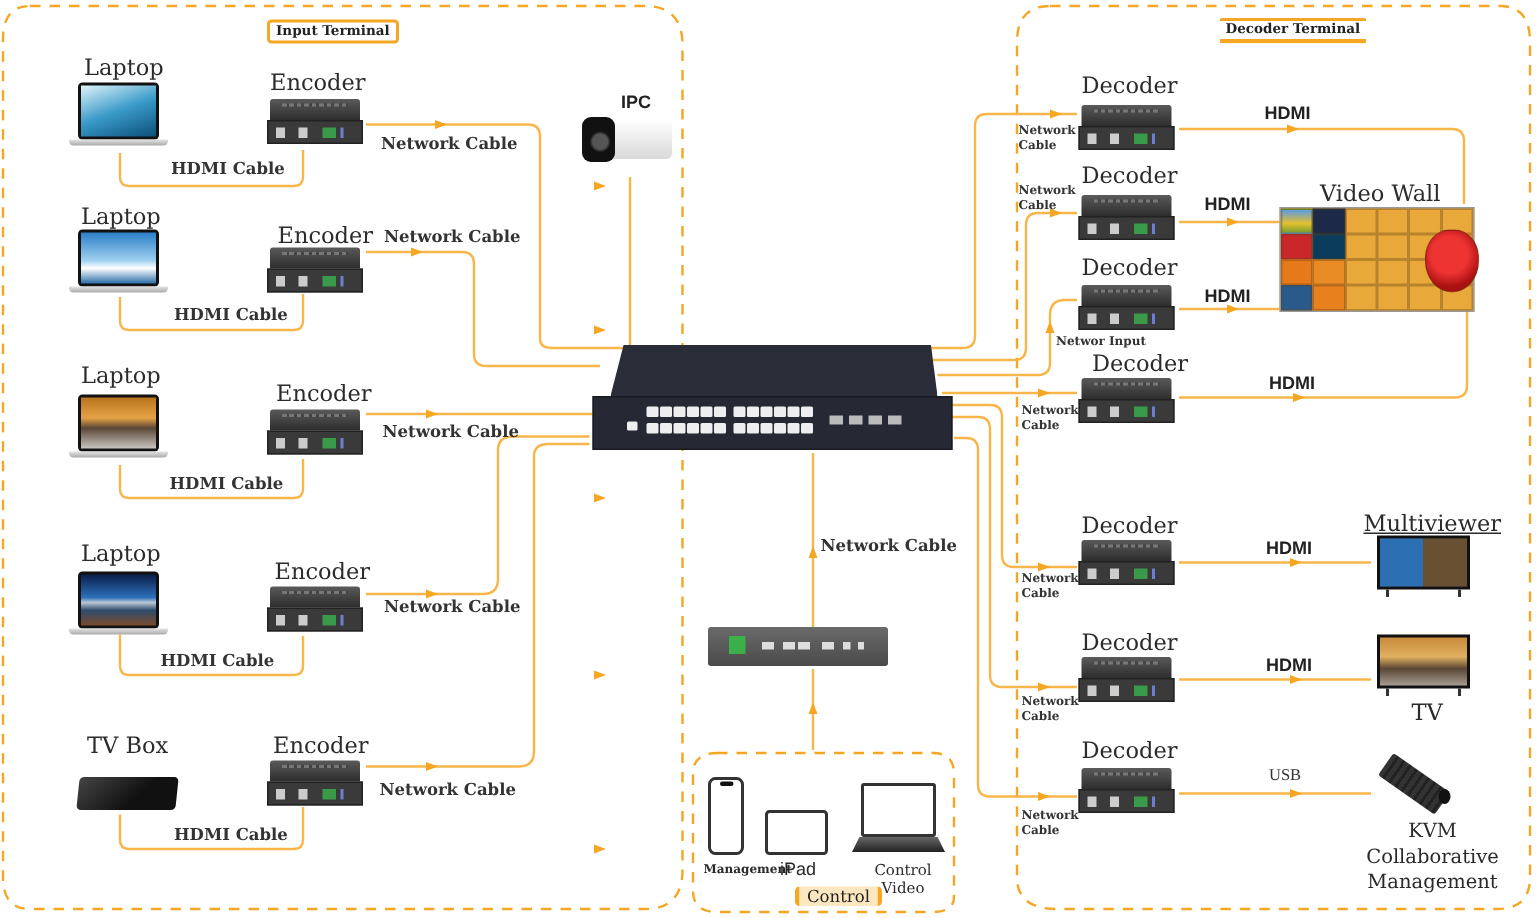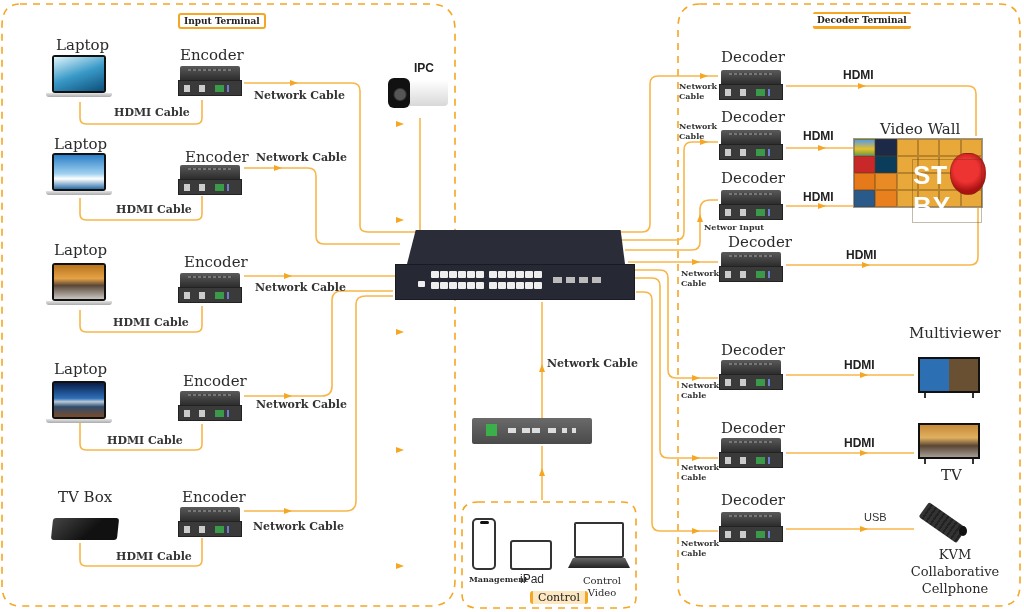--- a/index.html
+++ b/index.html
@@ -3,21 +3,21 @@
 <meta charset="utf-8">
 <style>
   html, body { margin:0; padding:0; background:#ffffff; }
   body { width:1024px; height:612px; position:relative; overflow:hidden; font-family:"DejaVu Serif", serif; }
   svg.wires { position:absolute; left:0; top:0; width:1024px; height:612px; }
   .lbl { position:absolute; white-space:nowrap; color:#2a2a2a; }
   .dev-title { font-family:"DejaVu Serif", serif; font-size:15px; color:#2b2b2b; }
   .cable { font-family:"DejaVu Serif", serif; font-size:11px; font-weight:bold; color:#333; }
   .cable-s { font-family:"DejaVu Serif", serif; font-size:8px; font-weight:bold; color:#333; line-height:10px; white-space:normal; width:40px; }
   .hdmi { font-family:"Liberation Sans", sans-serif; font-size:12px; font-weight:bold; color:#222; }
-  .usb { font-family:Liberation Sans, sans-serif; font-size:11px; color:#333;margin-left:18px; }
+  .usb { font-family:Liberation Serif, serif; font-size:11px; color:#333; }
   .section-tag { position:absolute; font-family:"DejaVu Serif", serif; font-size:9px; font-weight:bold; color:#222; padding:1px 4px; border:2px solid #f5a623; border-radius:3px; background:#fff; }
   .section-tag.out { border:none; border-top:2px solid #f5a623; border-bottom:3px solid #f5a623; border-radius:2px; }
   .control-tag { position:absolute; font-family:"DejaVu Serif", serif; font-size:11px; color:#222; padding:0 5px; border-left:3px solid #f5a623; border-right:3px solid #f5a623; border-radius:3px; background:#fde7c0;text-align:center; }
   
   .box { position:absolute; width:64px; height:30px; }
   .box .top { position:absolute; left:2px; top:0; width:60px; height:14px; background:linear-gradient(#5a5a5a,#2d2d2d); border-radius:2px 2px 0 0; }
   .box .top::after { content:""; position:absolute; left:8px; right:8px; top:3px; height:2px; background:repeating-linear-gradient(90deg,#777 0 3px,#444 3px 5px); }
   .box .front { position:absolute; left:0; top:14px; width:64px; height:16px; background:#3a3a3a; border:1px solid #222; box-sizing:border-box; }
   .box .front i { position:absolute; top:4px; height:7px; background:#ccc; }
   .box .front i.g { background:#3a9a4a; }
@@ -411,24 +411,23 @@
     <div></div>
     <div></div>
     <div></div>
   <div style="background:#2a5a8a"></div>
     <div style="background:#e8801e"></div>
     <div></div>
     <div></div>
     <div></div>
     <div></div>
   <div class="berry"></div>
-  <div class="txt">ST  BY</div>
 </div>
 
-<div class="lbl dev-title" style="left:909px;top:324px;">Multiviewer</div>
+<div class="lbl dev-title" style="left:909px;top:340px;text-decoration:underline;">Multiviewer</div>
 <div class="tv" style="left:918px;top:357px;">
     <div class="scr">
       <div style="background:linear-gradient(90deg,#2c6fb3 0 50%,#6a5032 50%),#333;"></div>
     </div>
     <div class="leg" style="left:6px"></div>
     <div class="leg" style="left:54px"></div>
   </div>
 
 <div class="tv" style="left:918px;top:423px;">
     <div class="scr">
@@ -438,13 +437,13 @@
     <div class="leg" style="left:54px"></div>
   </div>
 <div class="lbl dev-title" style="left:941px;top:466px;">TV</div>
 
 <div class="kbd">
     <div class="k"></div>
     <div class="m"></div>
   </div>
 <div class="lbl" style="left:905px;top:546px;width:100px;text-align:center;font-size:13px;line-height:17px;white-space:pre-line;">KVM
 Collaborative
-Cellphone</div>
+Management</div>
 
 </body></html>

